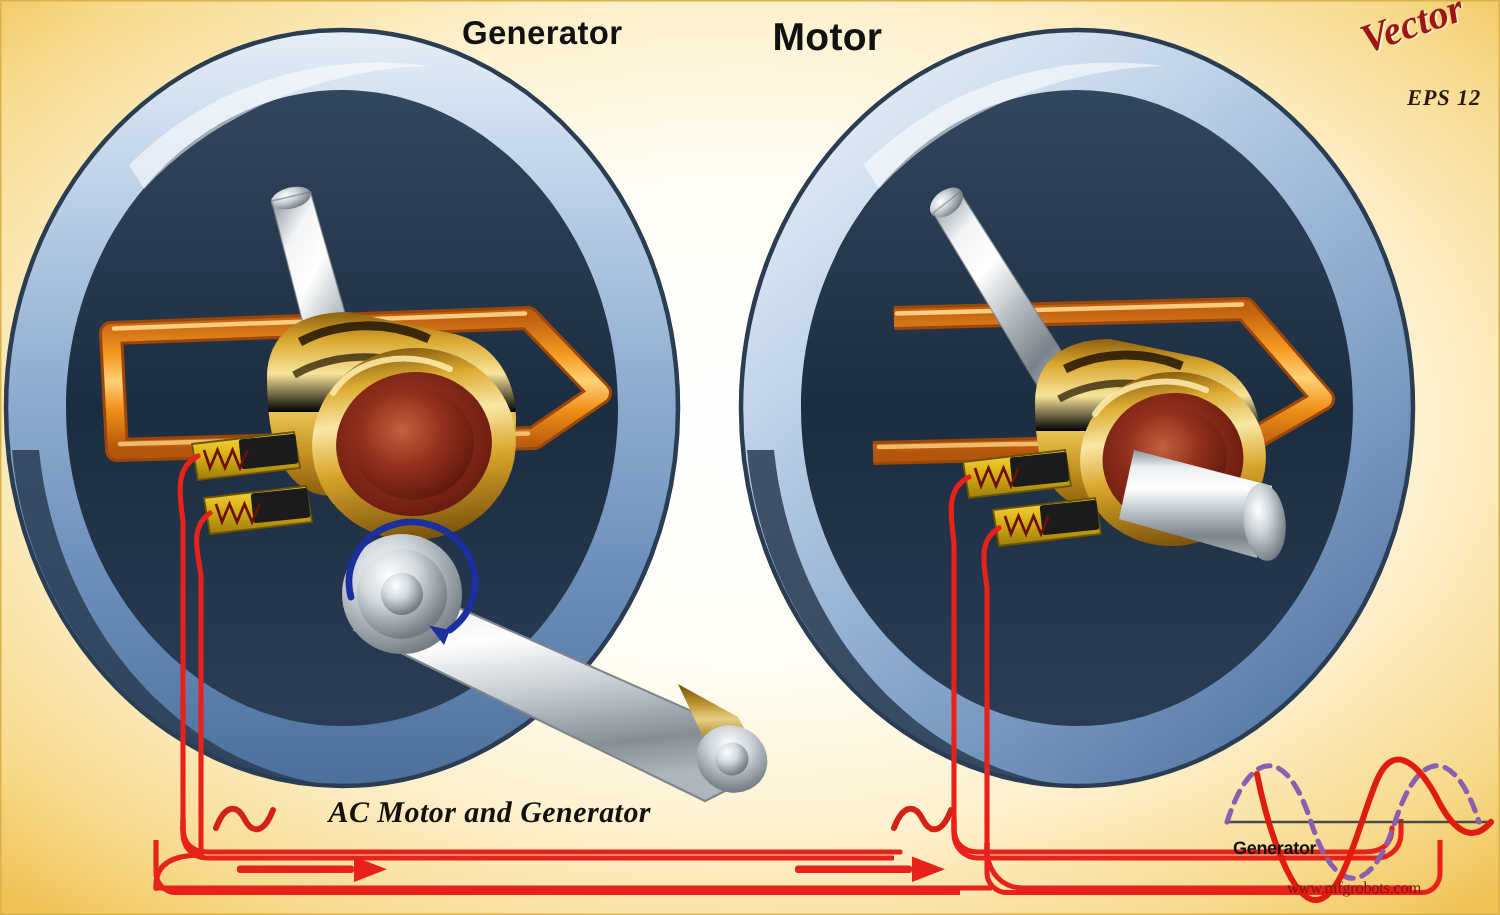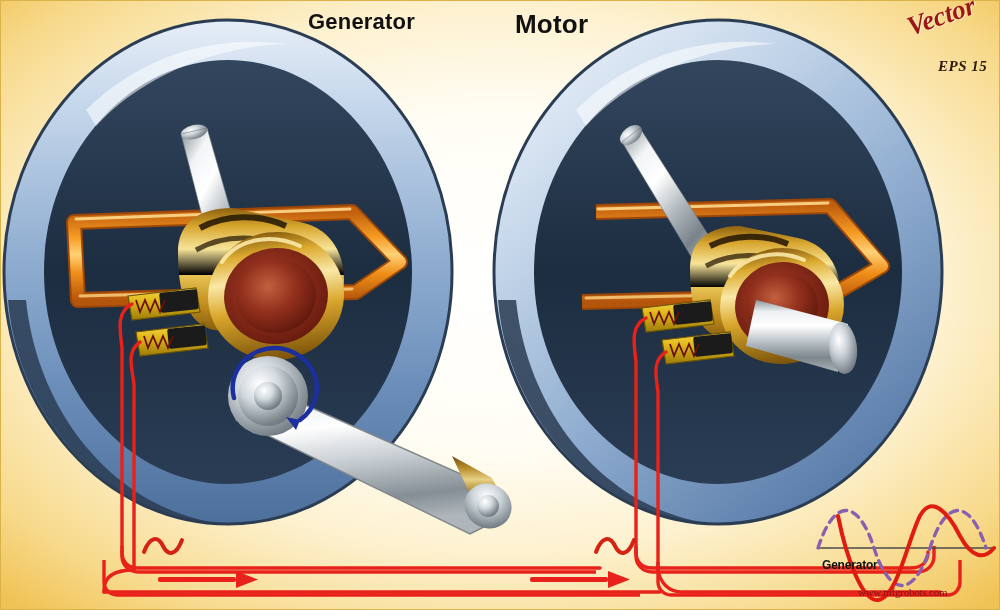--- a/index.html
+++ b/index.html
@@ -454,22 +454,23 @@
 
       <path d="M 838 516 C 846 556 862 602 878 600 C 896 598 906 548 918 520
                C 930 492 948 512 960 536 C 972 558 984 560 994 548" fill="none" stroke="#e01b10" stroke-width="4" stroke-linecap="round" stroke-linejoin="round"></path>
     </g>
   </svg>
 
   <p class="lbl" id="title-generator">Generator</p>
 
   <p class="lbl" id="title-motor">Motor</p>
 
+  <p class="lbl" id="caption">AC Motor and Generator</p>
 
   <p class="lbl" id="badge-vector">Vector</p>
 
-  <p class="lbl" id="badge-eps">EPS 15</p>
+  <p class="lbl" id="badge-eps">EPS 12</p>
 
   <p class="lbl" id="wave-legend-label">Generator</p>
 
   <p class="lbl" id="watermark">www.mfgrobots.com</p>
 
 </div>
 
 </body></html>

